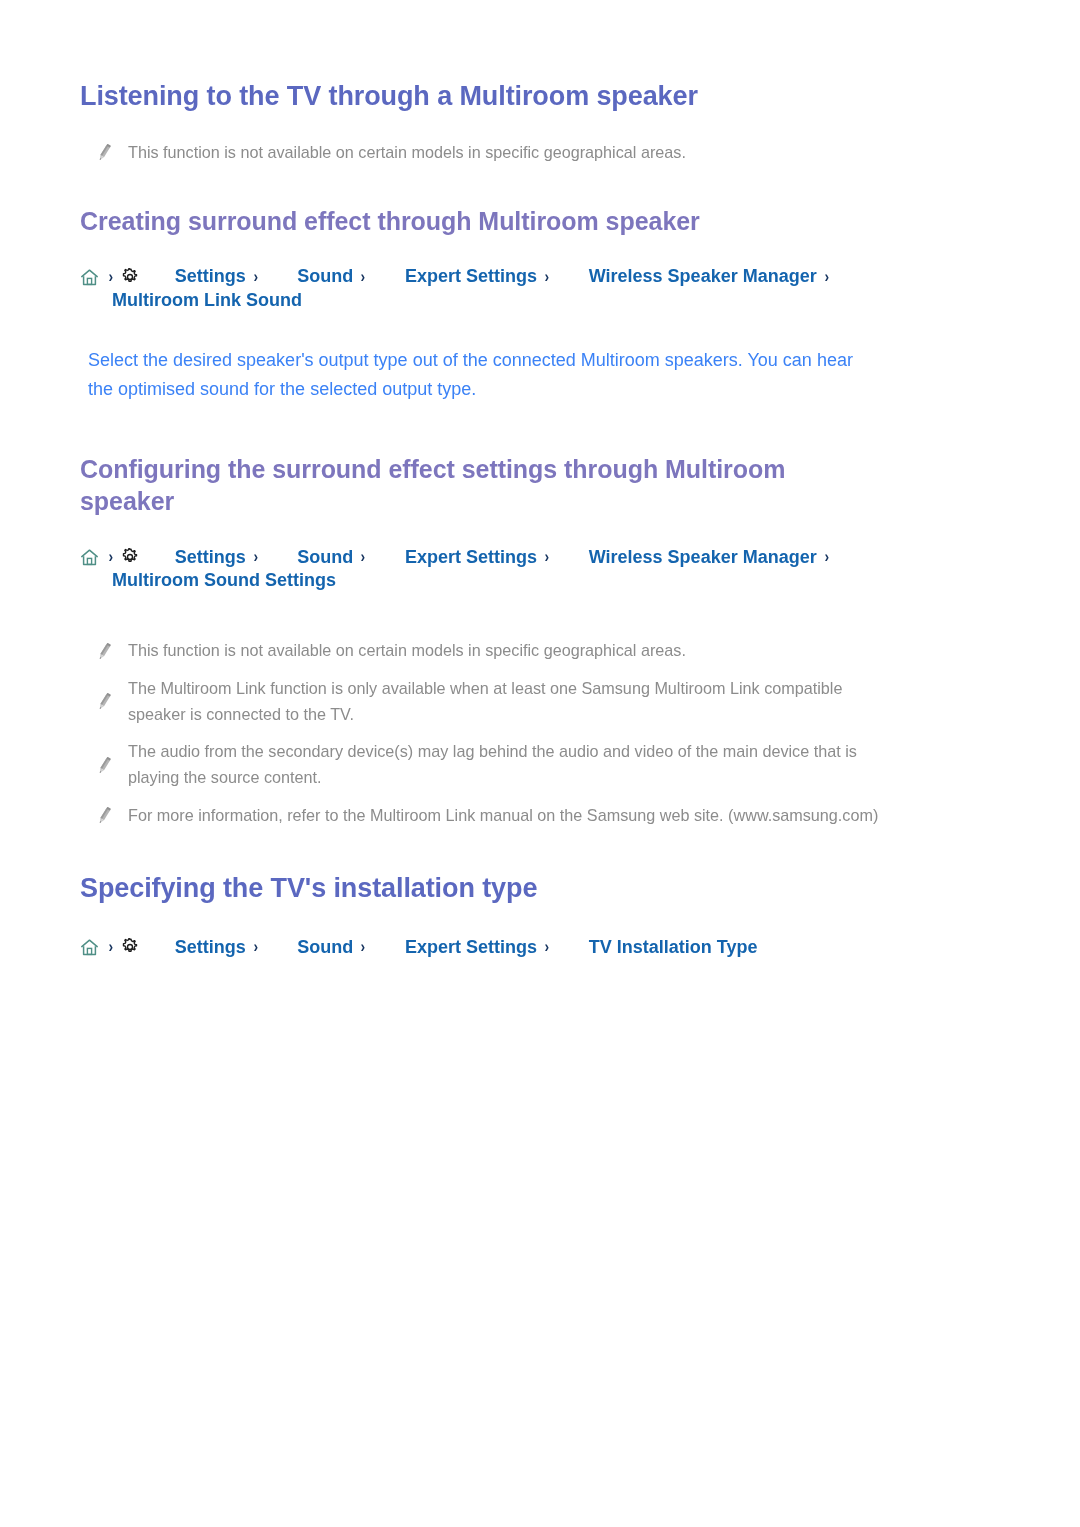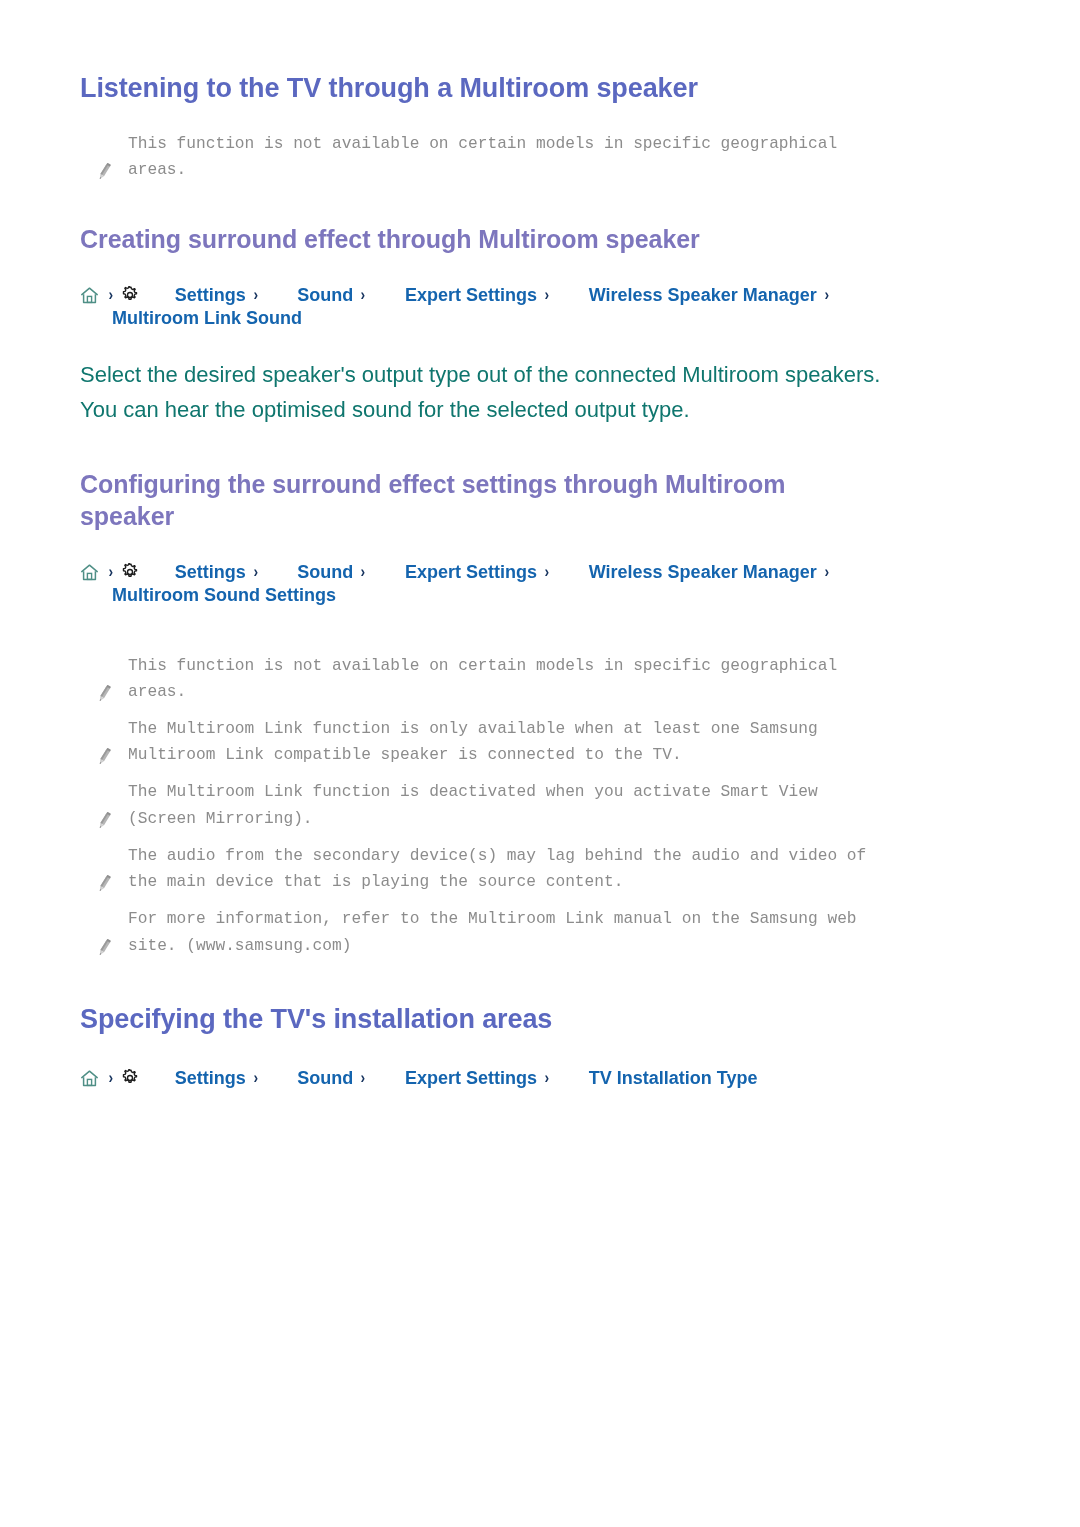--- a/index.html
+++ b/index.html
@@ -14,21 +14,21 @@
     -webkit-font-smoothing: antialiased;
     overflow: hidden;
   }
 
   .page {
     position: relative;
     width: 964px;
     height: 1527px;
     background: #ffffff;
     box-sizing: border-box;
-    padding: 4px 80px;
+    padding: 12px 80px;
   }
 
   
   .doc-title {
     color: #5b68c0;
     font-size: 27px;
     font-weight: bold;
     letter-spacing: -0.1px;
     line-height: 1.25;
     margin: 0;
@@ -39,36 +39,35 @@
     font-size: 25px;
     font-weight: bold;
     letter-spacing: -0.05px;
     line-height: 1.3;
     margin: 0;
     padding: 0;
   }
 
   
   .body-text {
-    color: #0f766e;
-    font-size: 22px;
+    color: #3b82f6;
+    font-size: 18px;
     line-height: 1.62;
-    margin: 0;
+    margin: 8px;
     padding: 0;
     max-width: 905px;
   }
 
   
   .note {
     display: flex;
-    align-items: flex-end;
+    align-items: center;
     gap: 14px;
     padding-left: 14px;
     max-width: 952px;
-    font-family: Liberation Mono, monospace;
   }
   .note + .note {
     margin-top: 11px;
   }
   .note-icon {
     flex: 0 0 auto;
     width: 20px;
     height: 22px;
     margin-top: 3px;
   }
@@ -250,34 +249,20 @@
             <rect x="8" y="3.2" width="1.8" height="11.4" fill="#9a9a9a"></rect>
             <rect x="8" y="1.3" width="4.2" height="2.1" rx="0.6" fill="#8f8f8f"></rect>
             <polygon points="8,14.6 12.2,14.6 10.1,19.2" fill="#cfcfcf"></polygon>
             <polygon points="9.4,17.5 10.8,17.5 10.1,19.2" fill="#6e6e6e"></polygon>
           </g>
         </svg>
       </span>
       <span class="note-text">The Multiroom Link function is only available when at least one Samsung Multiroom Link compatible speaker is connected to the TV.</span>
     </div>
 
-    <div class="note">
-      <span class="note-icon">
-        <svg width="20" height="22" viewBox="0 0 20 22">
-          <g transform="rotate(32 10 11)">
-            <rect x="8" y="3.2" width="4.2" height="11.4" fill="#b5b5b5"></rect>
-            <rect x="8" y="3.2" width="1.8" height="11.4" fill="#9a9a9a"></rect>
-            <rect x="8" y="1.3" width="4.2" height="2.1" rx="0.6" fill="#8f8f8f"></rect>
-            <polygon points="8,14.6 12.2,14.6 10.1,19.2" fill="#cfcfcf"></polygon>
-            <polygon points="9.4,17.5 10.8,17.5 10.1,19.2" fill="#6e6e6e"></polygon>
-          </g>
-        </svg>
-      </span>
-      <span class="note-text">The Multiroom Link function is deactivated when you activate Smart View (Screen Mirroring).</span>
-    </div>
 
     <div class="note">
       <span class="note-icon">
         <svg width="20" height="22" viewBox="0 0 20 22">
           <g transform="rotate(32 10 11)">
             <rect x="8" y="3.2" width="4.2" height="11.4" fill="#b5b5b5"></rect>
             <rect x="8" y="3.2" width="1.8" height="11.4" fill="#9a9a9a"></rect>
             <rect x="8" y="1.3" width="4.2" height="2.1" rx="0.6" fill="#8f8f8f"></rect>
             <polygon points="8,14.6 12.2,14.6 10.1,19.2" fill="#cfcfcf"></polygon>
             <polygon points="9.4,17.5 10.8,17.5 10.1,19.2" fill="#6e6e6e"></polygon>
@@ -299,21 +284,21 @@
           </g>
         </svg>
       </span>
       <span class="note-text">For more information, refer to the Multiroom Link manual on the Samsung web site. (www.samsung.com)</span>
     </div>
 
   </div>
 
   <div class="sp-notes-title"></div>
 
-  <h1 class="doc-title">Specifying the TV's installation areas</h1>
+  <h1 class="doc-title">Specifying the TV's installation type</h1>
 
   <div class="sp-title2-bc"></div>
 
   <div class="breadcrumb">
     <span class="bc-home">
       <svg width="19" height="19" viewBox="0 0 19 19">
         <path d="M1.8 8.6 L9.5 2.2 L17.2 8.6" fill="none" stroke="#4f8f86" stroke-width="1.5" stroke-linejoin="round" stroke-linecap="round"></path>
         <path d="M3.6 8.2 L3.6 16.4 L15.4 16.4 L15.4 8.2" fill="none" stroke="#4f8f86" stroke-width="1.5" stroke-linejoin="round"></path>
         <rect x="7.4" y="10.4" width="4.2" height="6" fill="none" stroke="#4f8f86" stroke-width="1.4"></rect>
       </svg>

